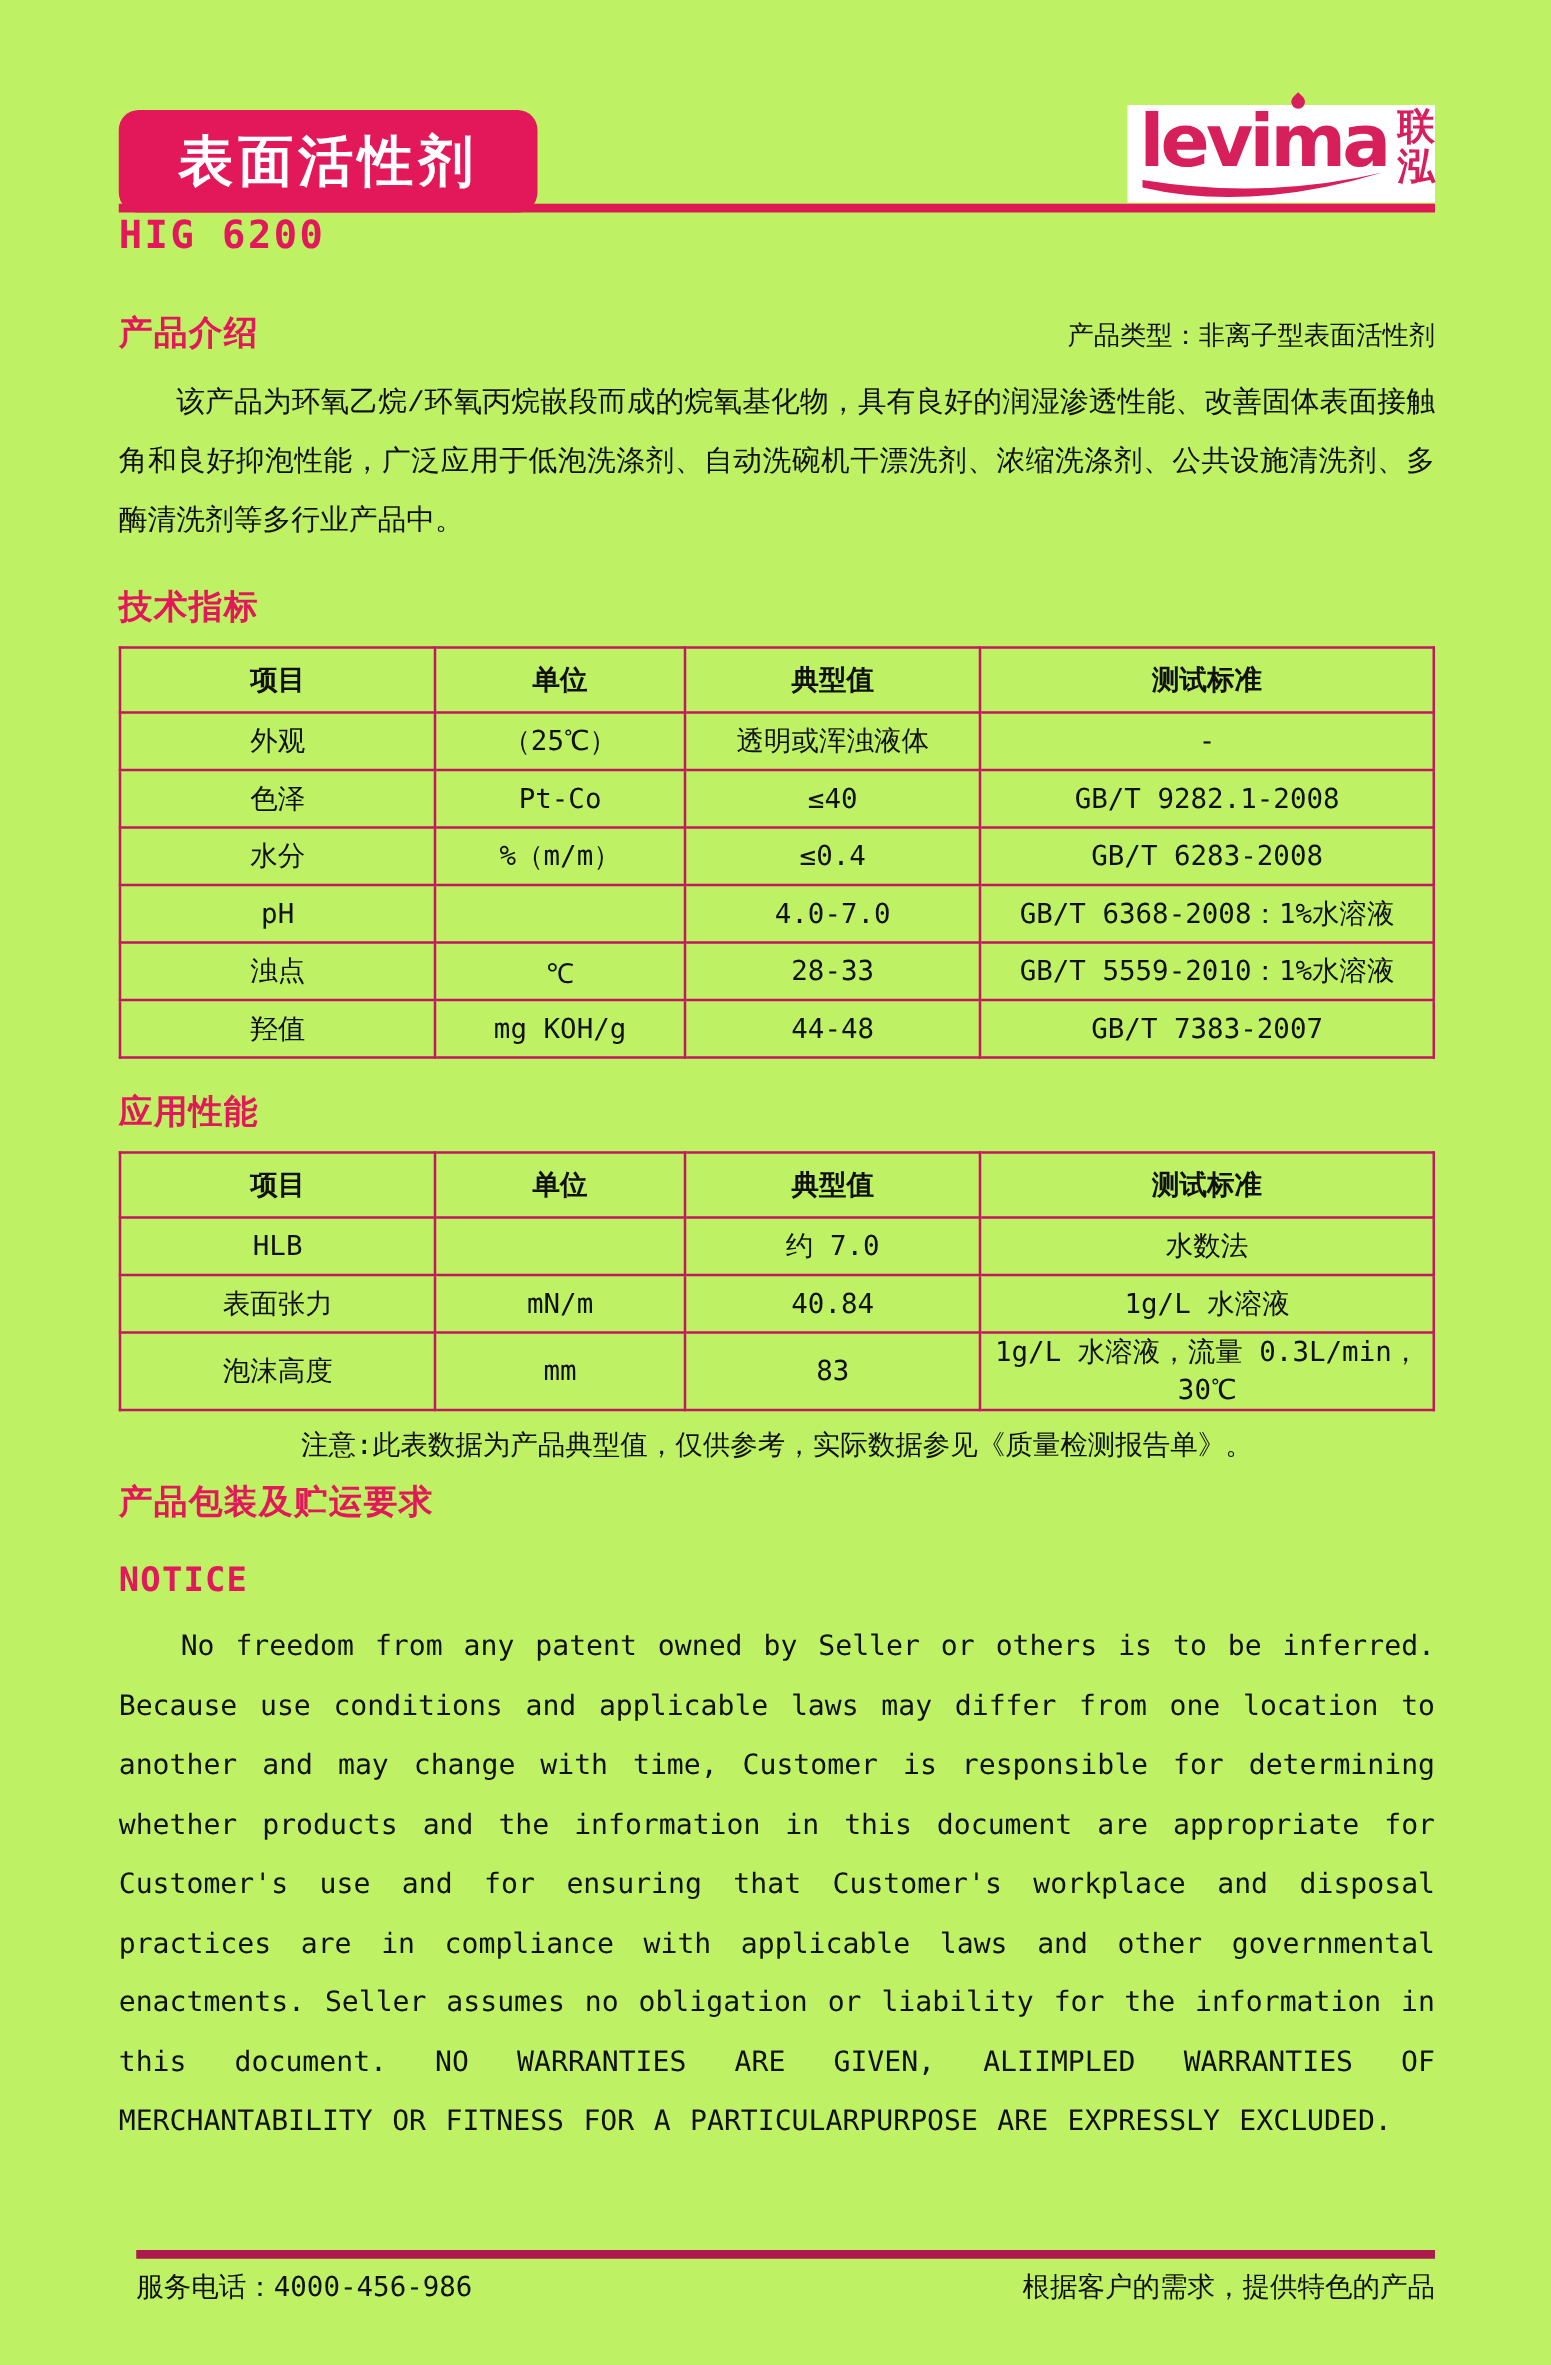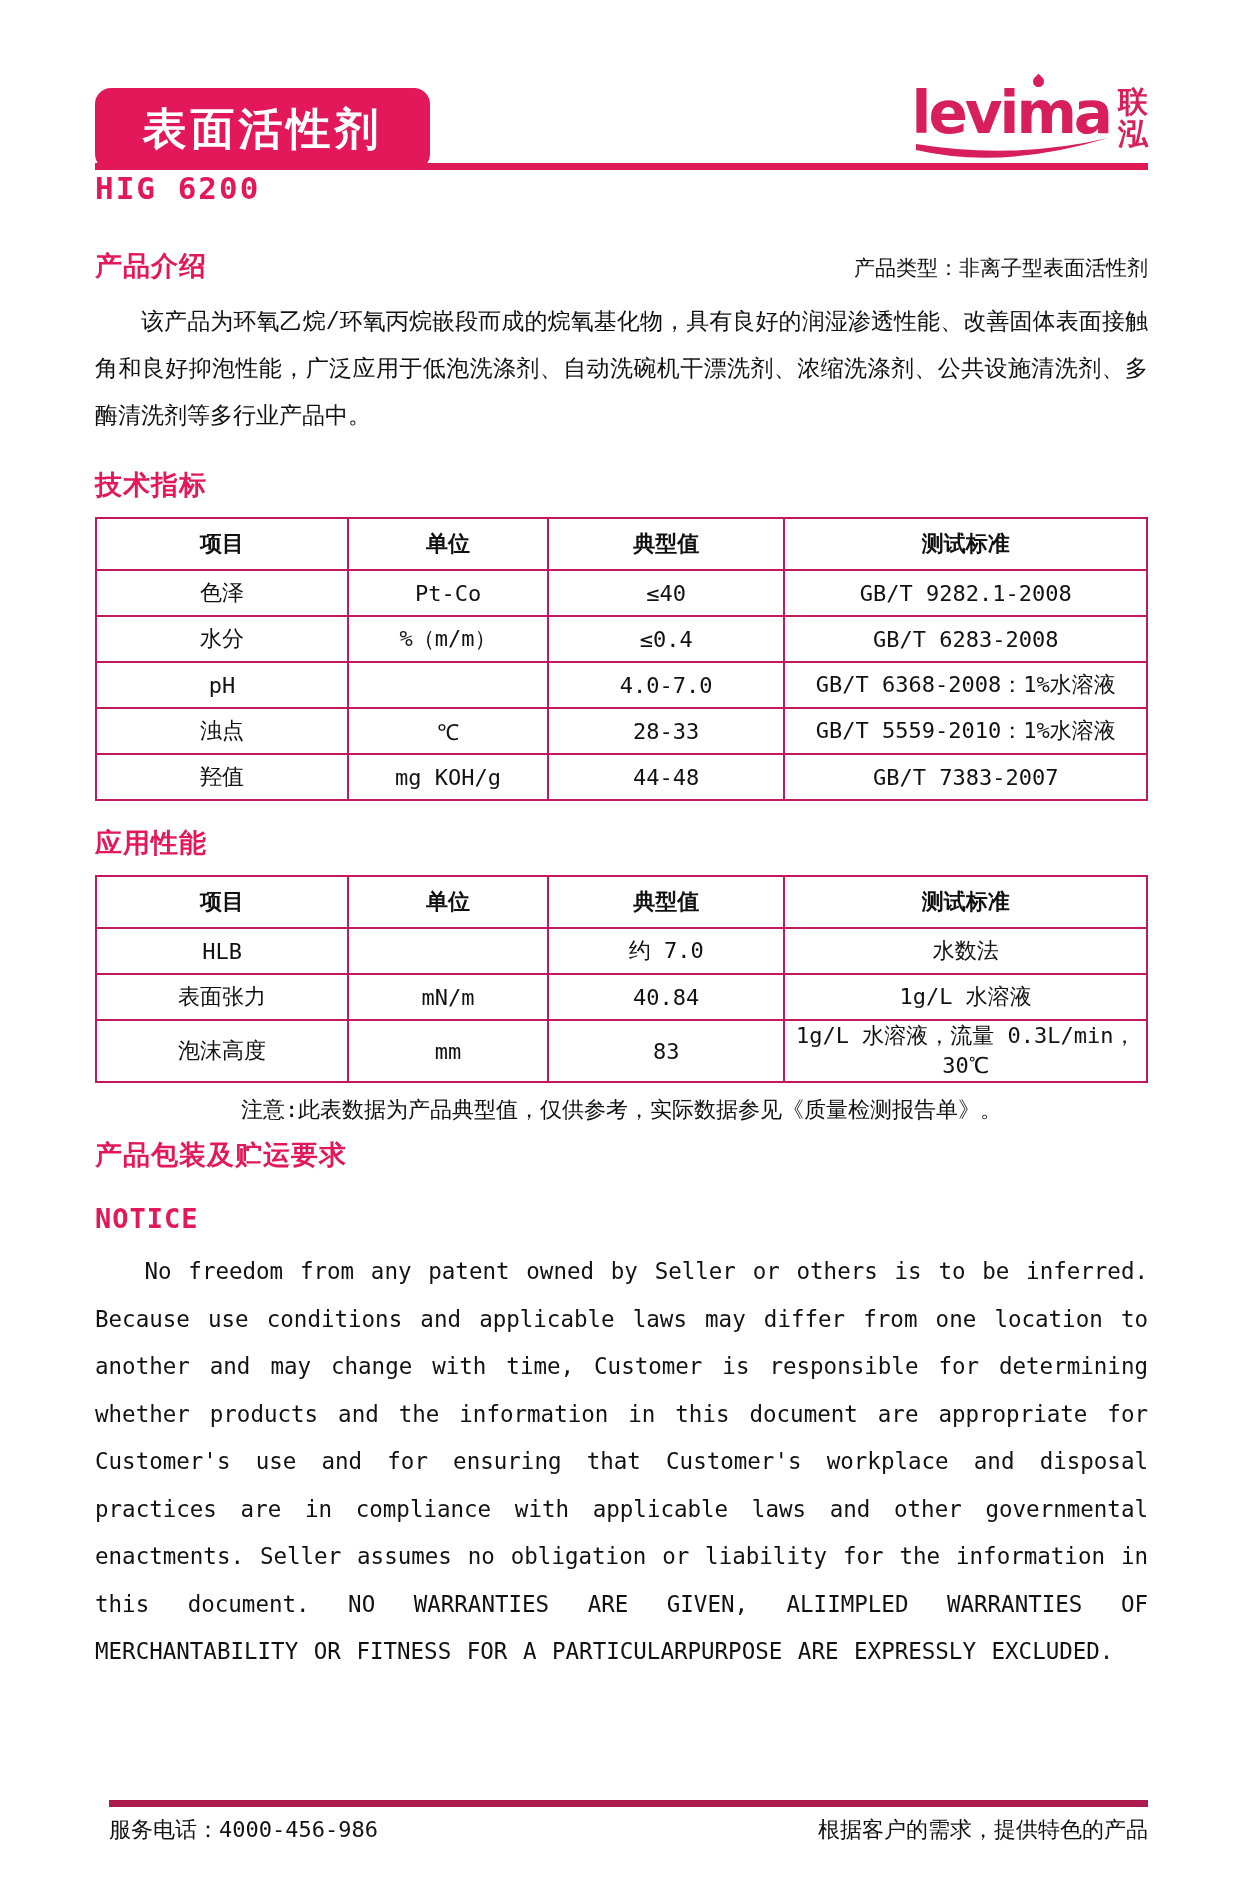--- a/index.html
+++ b/index.html
@@ -1,39 +1,39 @@
 <!DOCTYPE html>
 <html><head>
 <meta charset="utf-8">
 <style>
   html,body{margin:0;padding:0;background:#e8e8e8;}
   .page{
     position:relative;
     width:1241px;height:1892px;
     margin:0 auto;
-    background:#ffffff;
+    background:#bef264;
     box-sizing:border-box;
     padding:88px 93px 0 95px;
     font-family:"DejaVu Sans Mono","Liberation Sans","DejaVu Sans",sans-serif;
     color:#1c1c1c;
     overflow:hidden;
   }
   
   .doc-header{position:relative;height:82px;}
   .header-rule{position:absolute;left:0;right:0;bottom:0;height:7px;background:#DE1A56;}
   .category-badge{
     position:absolute;left:0;top:0;height:82px;min-width:335px;
     background:#E2185A;border-radius:16px;
     display:flex;align-items:center;justify-content:center;
     color:#ffffff;font-size:44px;font-weight:bold;letter-spacing:4px;
     font-family:"Liberation Sans",sans-serif;
     z-index:1;box-sizing:border-box;padding:0 28px;
   }
   .logo{position:absolute;right:0;top:-4px;display:flex;align-items:flex-start;gap:8px;z-index:1;background:#fff;padding-left:10px;}
-  .logo-wordmark-wrap{position:relative;display:flex;flex-direction:column;align-items:flex-end;}
+  .logo-wordmark-wrap{position:relative;display:flex;flex-direction:column;align-items:flex-start;}
   .logo-wordmark{
     font-family:"DejaVu Sans",sans-serif;font-weight:bold;
     font-size:58px;line-height:58px;color:#D71F5B;letter-spacing:-3px;
   }
   .logo-droplet{
     position:absolute;top:-8px;left:61%;
     width:11px;height:11px;background:#D71F5B;
     border-radius:0 50% 50% 50%;transform:rotate(45deg);
   }
   .logo-swoosh{margin-top:-6px;}
@@ -138,20 +138,26 @@
     <thead>
       <tr>
         <th>项目</th>
         <th>单位</th>
         <th>典型值</th>
         <th>测试标准</th>
       </tr>
     </thead>
     <tbody>
       <tr>
+        <td>外观</td>
+        <td>（25℃）</td>
+        <td>透明或浑浊液体</td>
+        <td>-</td>
+      </tr>
+      <tr>
         <td>色泽</td>
         <td>Pt-Co</td>
         <td>≤40</td>
         <td>GB/T 9282.1-2008</td>
       </tr>
       <tr>
         <td>水分</td>
         <td>%（m/m）</td>
         <td>≤0.4</td>
         <td>GB/T 6283-2008</td>

